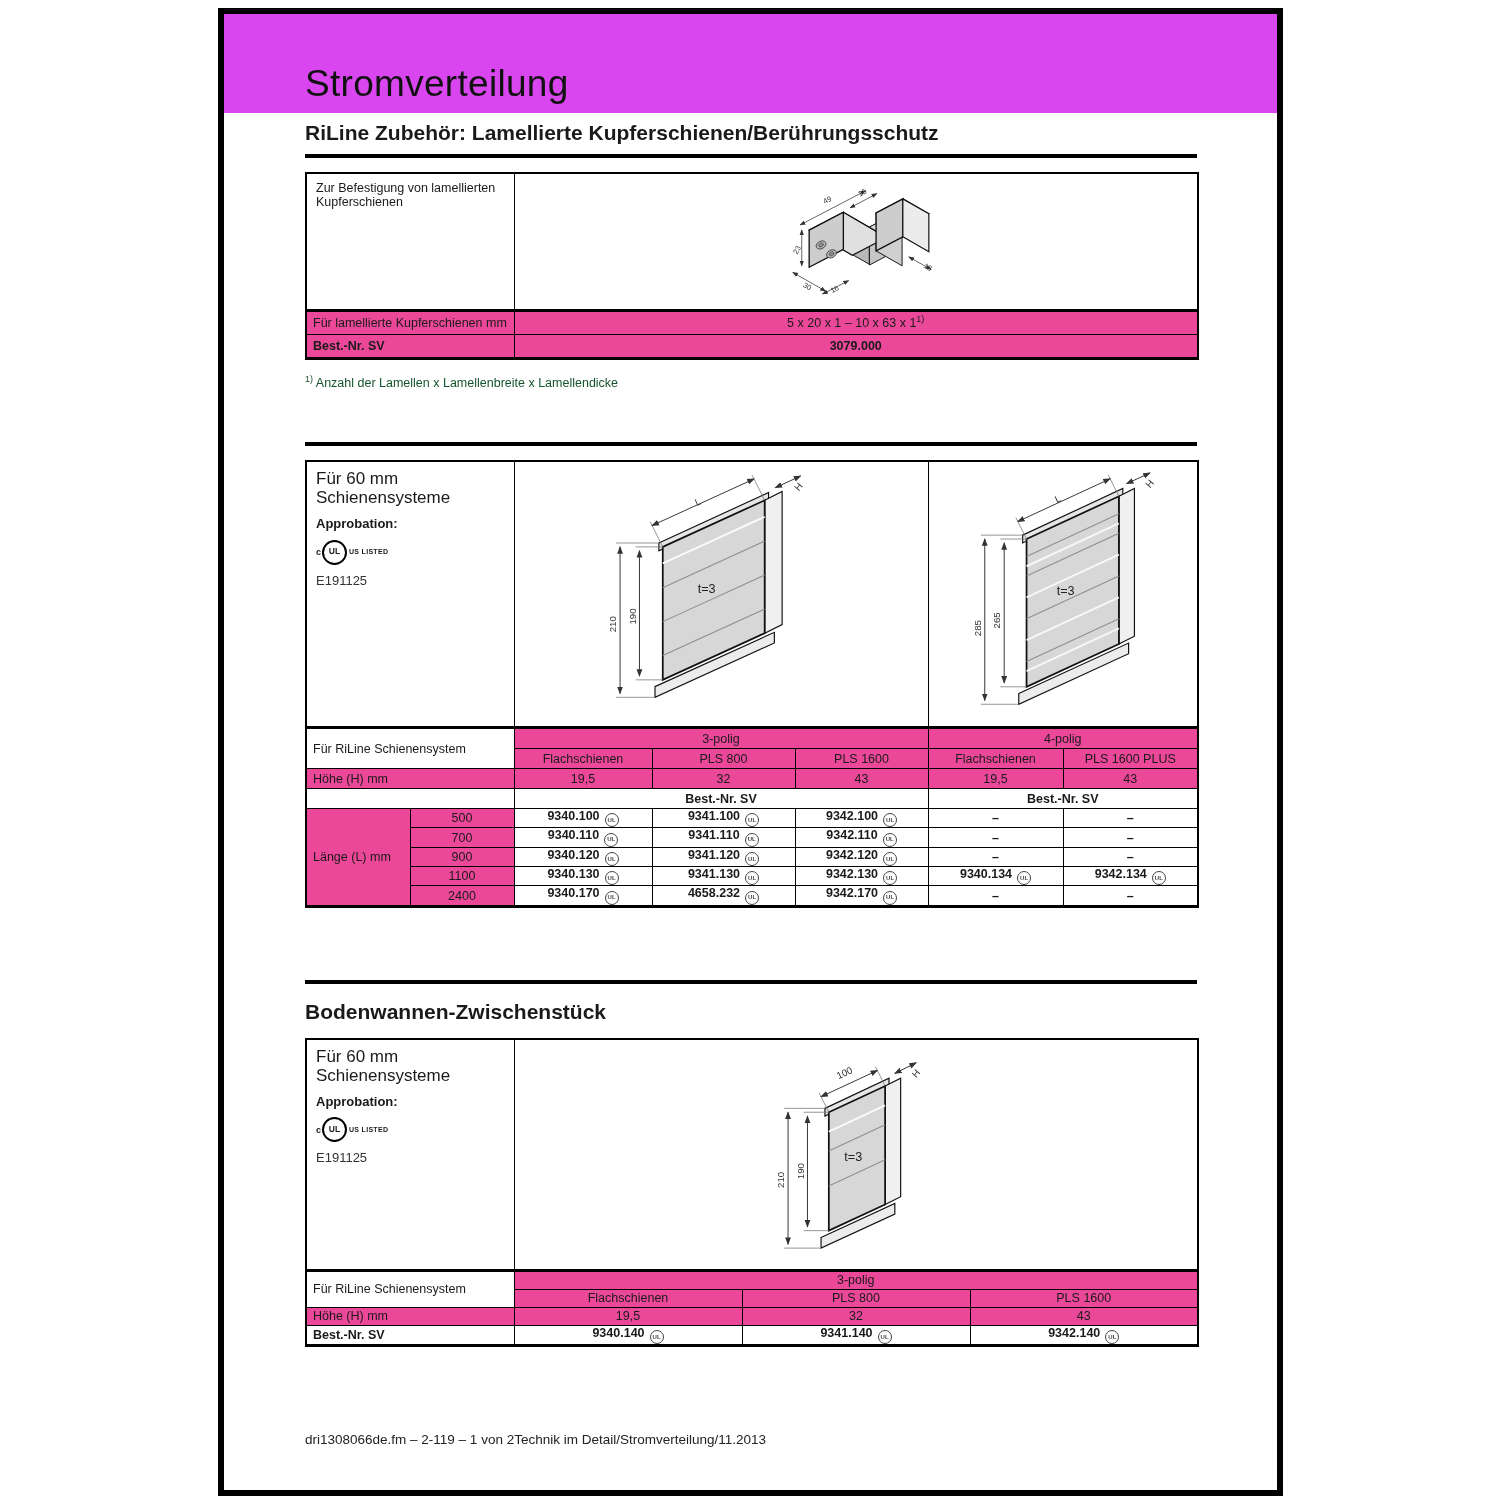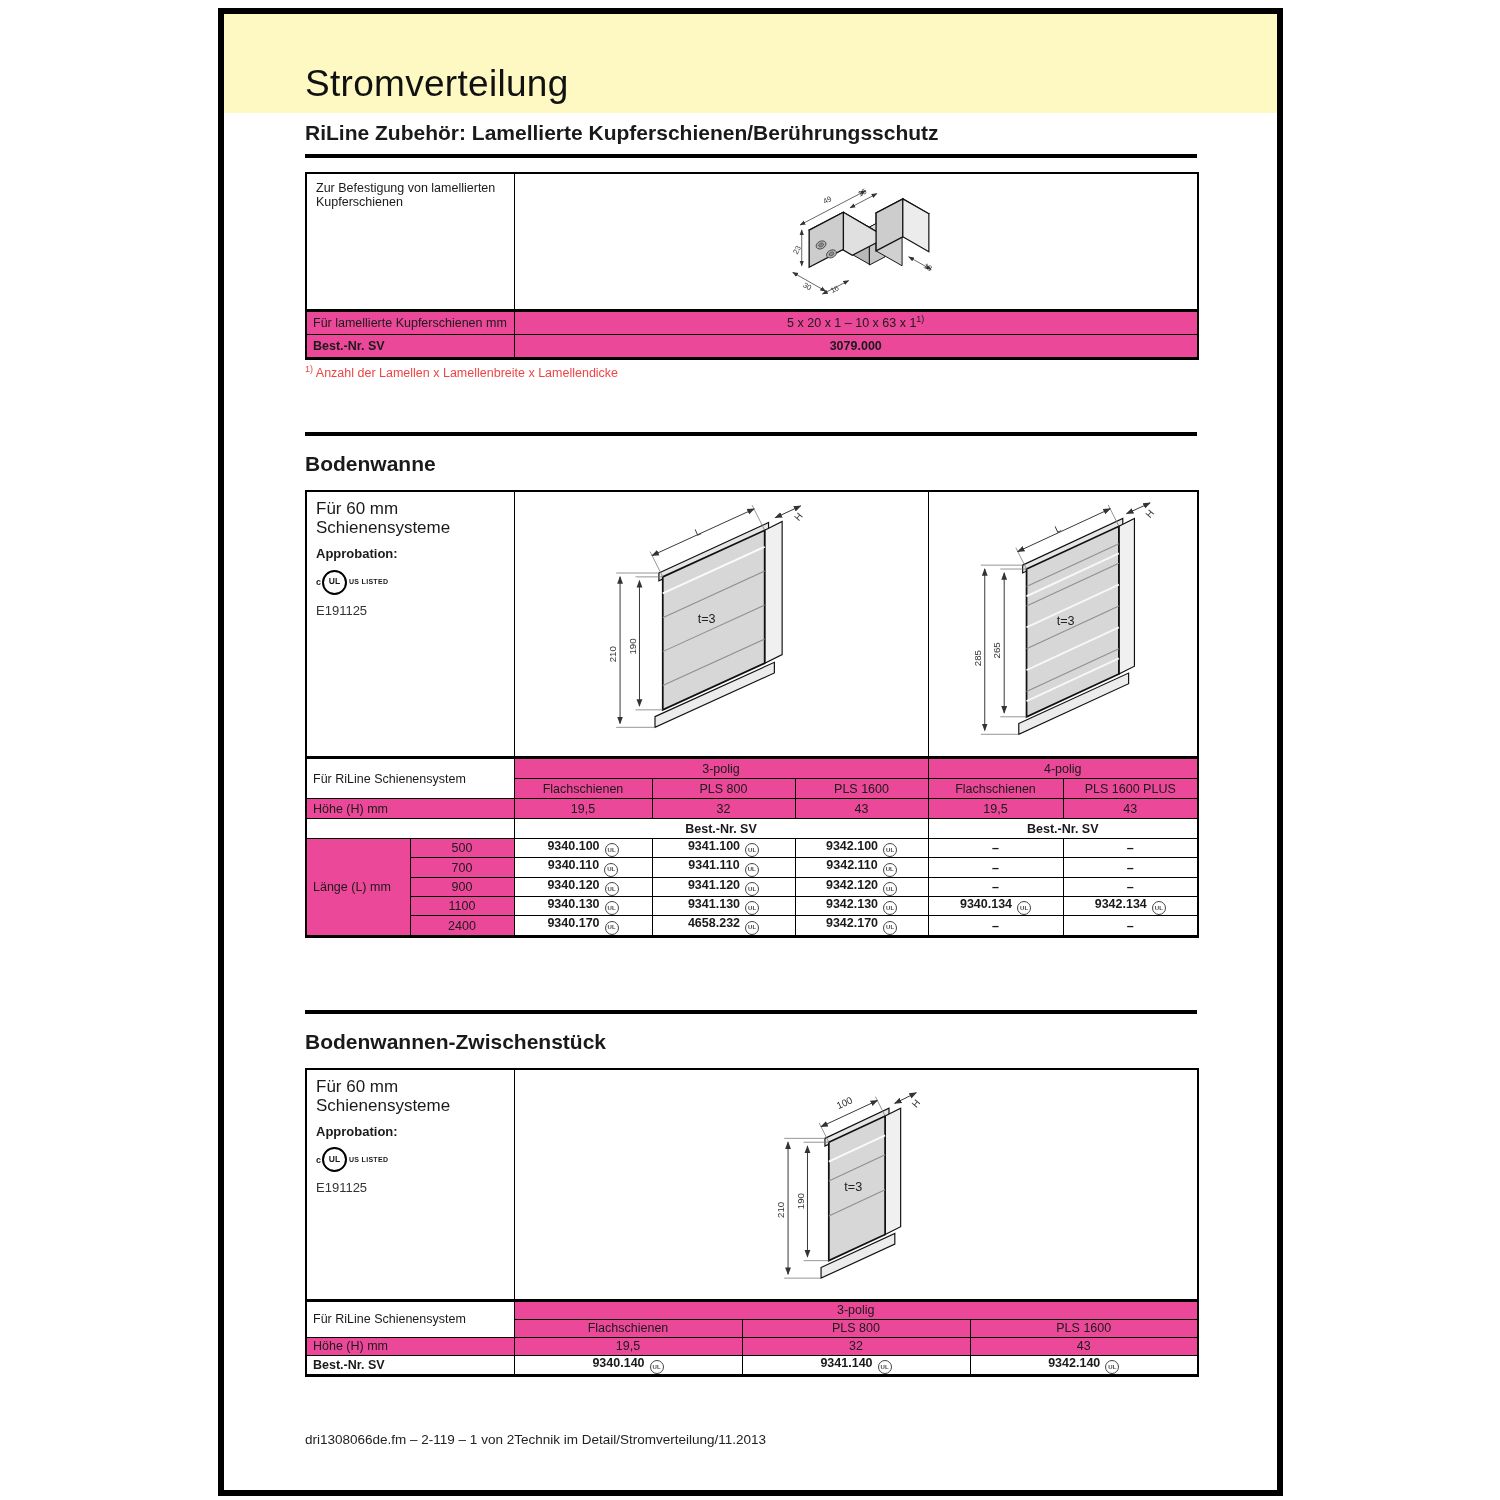--- a/index.html
+++ b/index.html
@@ -1,20 +1,20 @@
 <!DOCTYPE html>
 <html><head>
 <meta charset="utf-8">
 <style>
   html,body{margin:0;padding:0}
   body{width:1500px;height:1500px;background:#fff;position:relative;
        font-family:"Liberation Sans",sans-serif;color:#1a1a1a;-webkit-font-smoothing:antialiased}
   .page{position:absolute;left:218px;top:8px;width:1053px;height:1476px;
         border:6px solid #000;background:#fff;overflow:hidden}
-  .band{height:99px;background:#fef9c3;display:flex;align-items:flex-end}
+  .band{height:99px;background:#d946ef;display:flex;align-items:flex-end}
   .band .title{margin:0 0 8px 81px;font-size:37px;font-weight:400;letter-spacing:.3px;color:#111}
   .content{margin:0 80px 0 81px}
   .subtitle{margin-top:8px;font-size:21px;font-weight:700}
   .rule{height:4px;background:#000}
   .r1{margin-top:9px}.r2{margin-top:52px}.r3{margin-top:72px}
   .h2{font-size:21px;font-weight:700;margin:16px 0 0 0}
   table{border-collapse:collapse;width:892px;table-layout:fixed;font-size:12.5px;color:#1a1a1a}
   .t{border:2px solid #000;border-bottom:3px solid #000;margin-top:14px}
   td{border:1px solid #000;padding:0 6px;height:18px;line-height:1.12;vertical-align:middle;overflow:hidden}
   .gray{background:#ec4899}
@@ -23,21 +23,21 @@
   .desc{vertical-align:top;padding:7px 9px;background:#fff;font-size:12.5px}
   .draw-cell{background:#fff;text-align:center;vertical-align:middle;padding:0}
   .tsep td,td.tsep{border-top:3px solid #000}
   tr.hd1 td{height:121px}
   tr.hv1 td{height:22px}
   tr.hd2 td{height:250px}
   tr.hh2 td{height:19px}
   tr.hv2 td{height:18px}
   tr.hd3 td{height:215px}
   tr.hh3 td{height:17px}
-  .footnote{margin-top:6px;font-size:12.5px;color:#ef4444}
+  .footnote{margin-top:16px;font-size:12.5px;color:#14532d}
   sup{font-size:9px;line-height:0}
   .footer{position:absolute;left:81px;right:80px;top:1418px;display:flex;
           justify-content:flex-start;font-size:13.5px;color:#222}
   .pn{font-weight:700}
   .ulb{display:inline-flex;align-items:center;justify-content:center;width:12px;height:12px;
        border:1px solid #444;border-radius:50%;font-size:6px;font-weight:700;color:#444;
        margin-left:5px;vertical-align:-2px;background:#fff;flex:none}
   td .ulb{display:inline-flex}
   .app-line{font-size:17px}
   .app-label{font-size:13px;font-weight:700;margin-top:10px}
@@ -121,21 +121,20 @@
       <tr class="hv1">
         <td class="gray b">Best.-Nr. SV</td>
         <td class="gray ctr b">3079.000</td>
       </tr>
     </tbody>
       </table>
 
     <div class="footnote"><sup>1)</sup> <span>Anzahl der Lamellen x Lamellenbreite x Lamellendicke</span></div>
 
     <div class="rule r2"></div>
-    <div class="h2">Bodenwanne</div>
 
     <table class="t">
       <colgroup>
         <col style="width:104px">
           <col style="width:104px">
           <col style="width:138px">
           <col style="width:143px">
         <col style="width:133px">
           <col style="width:135px">
           <col style="width:135px">

